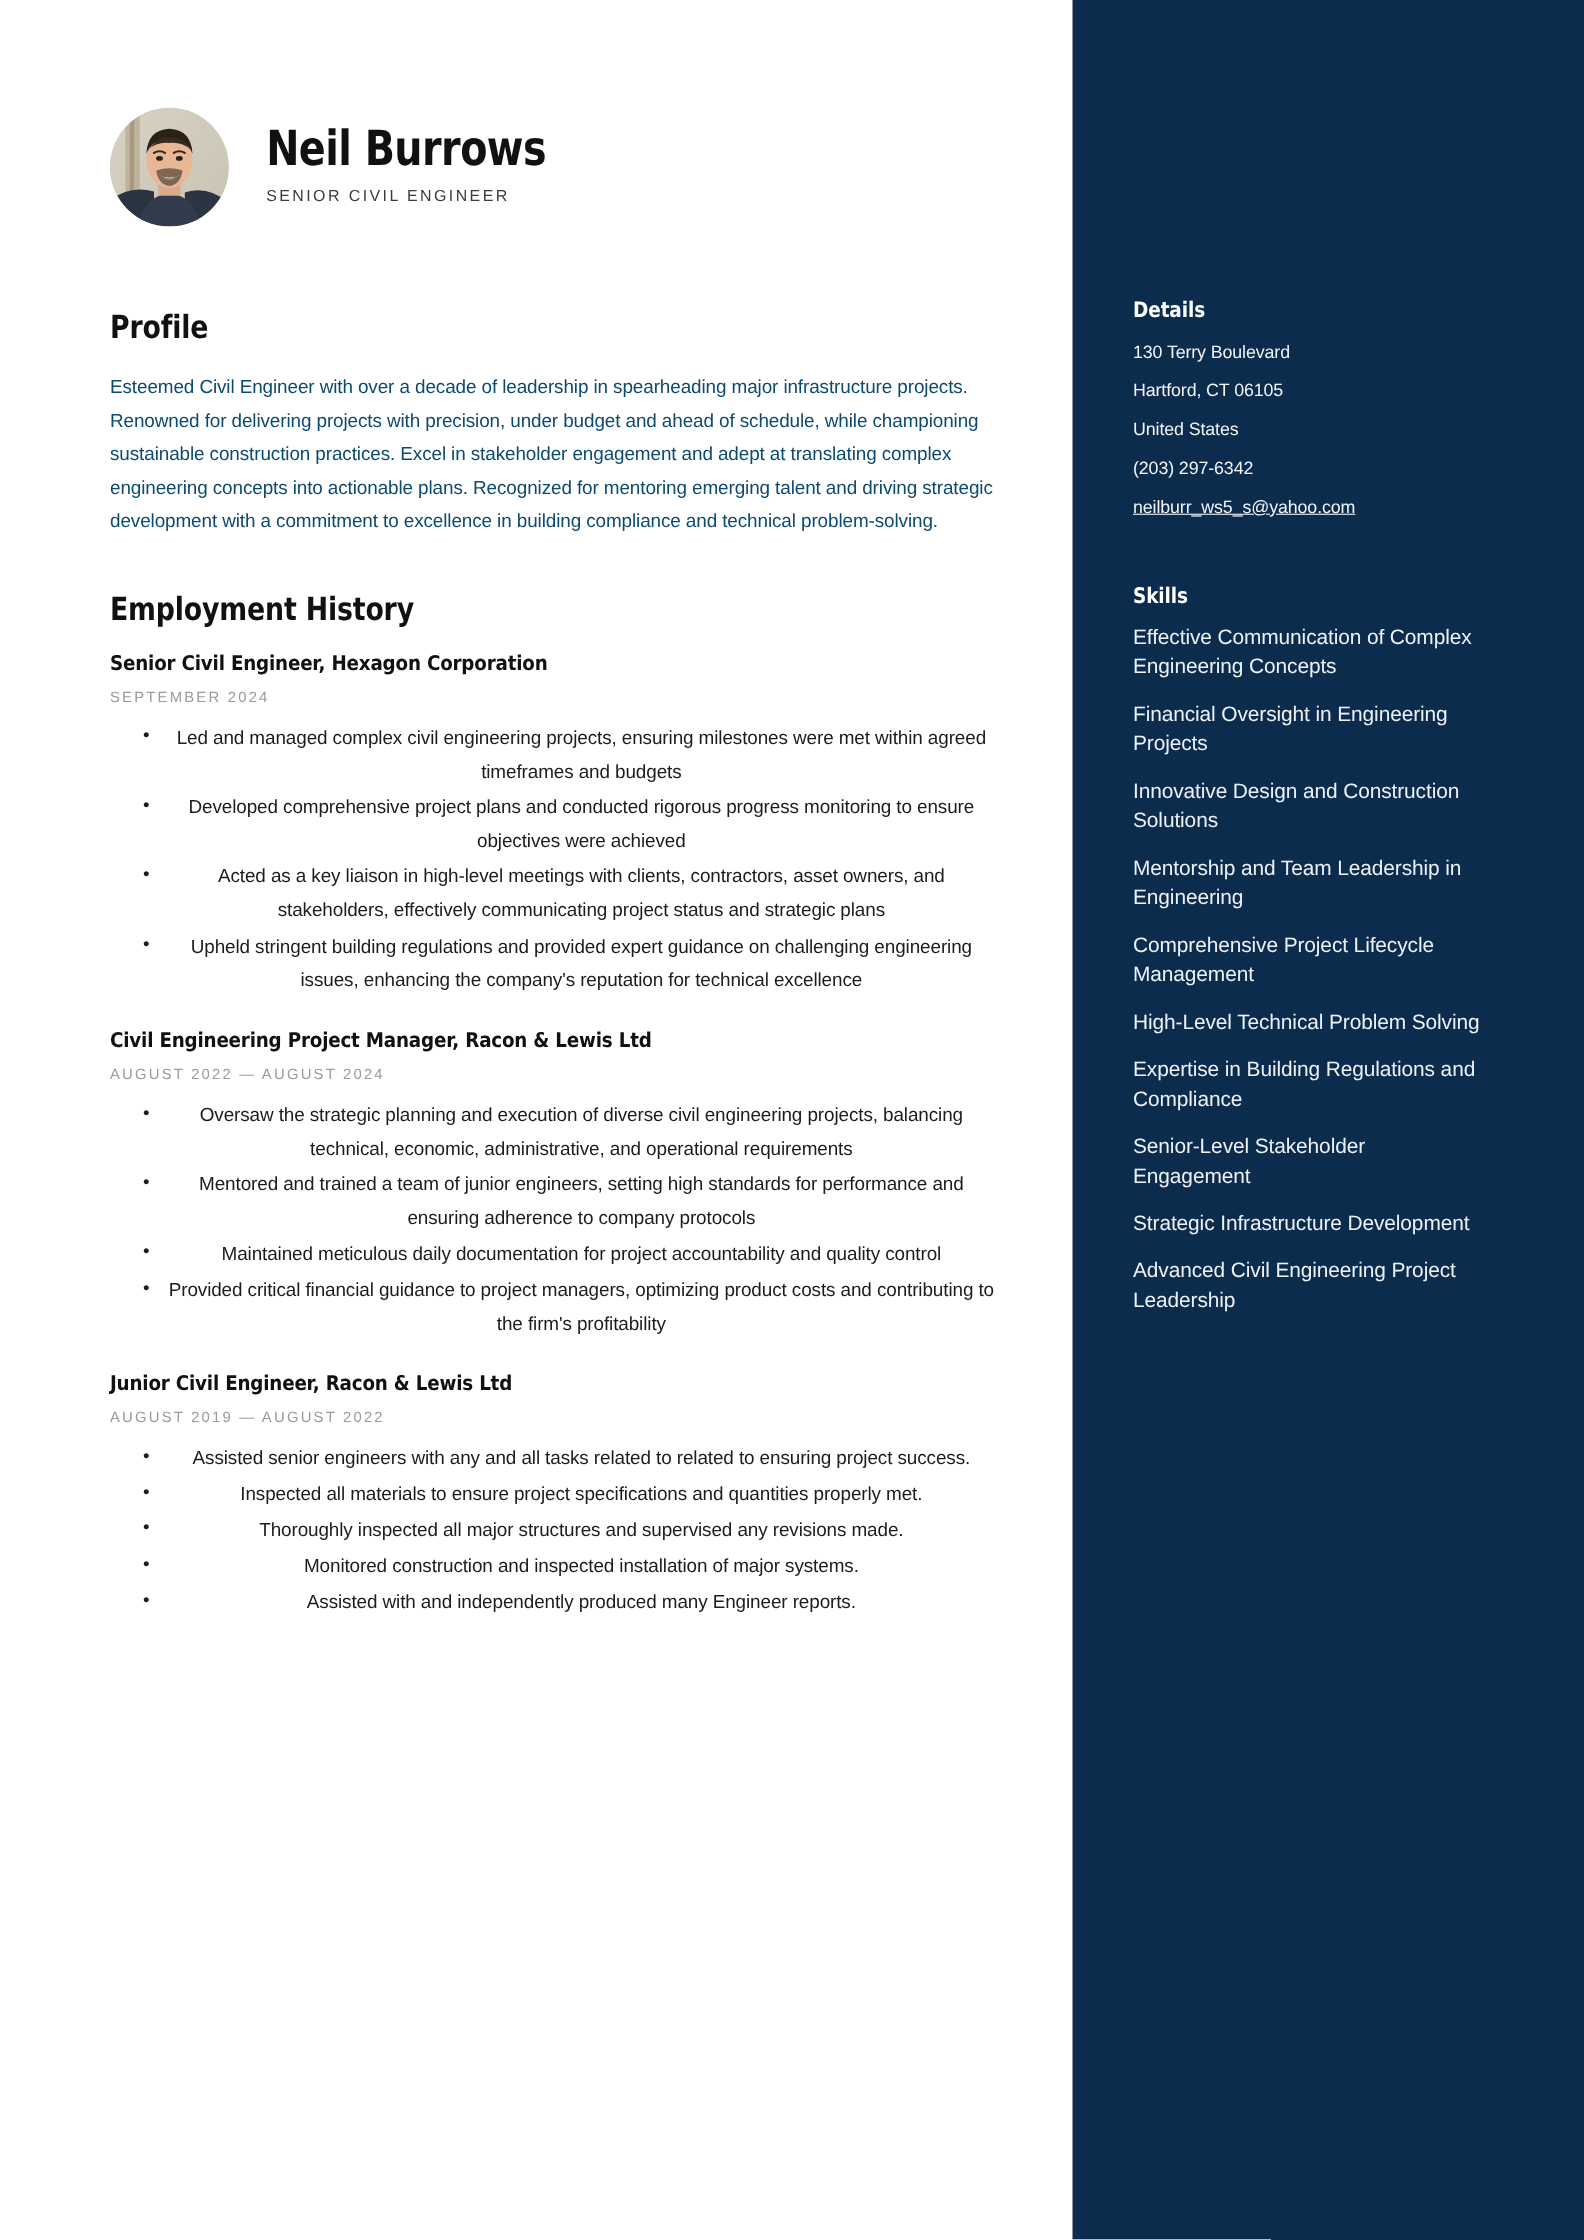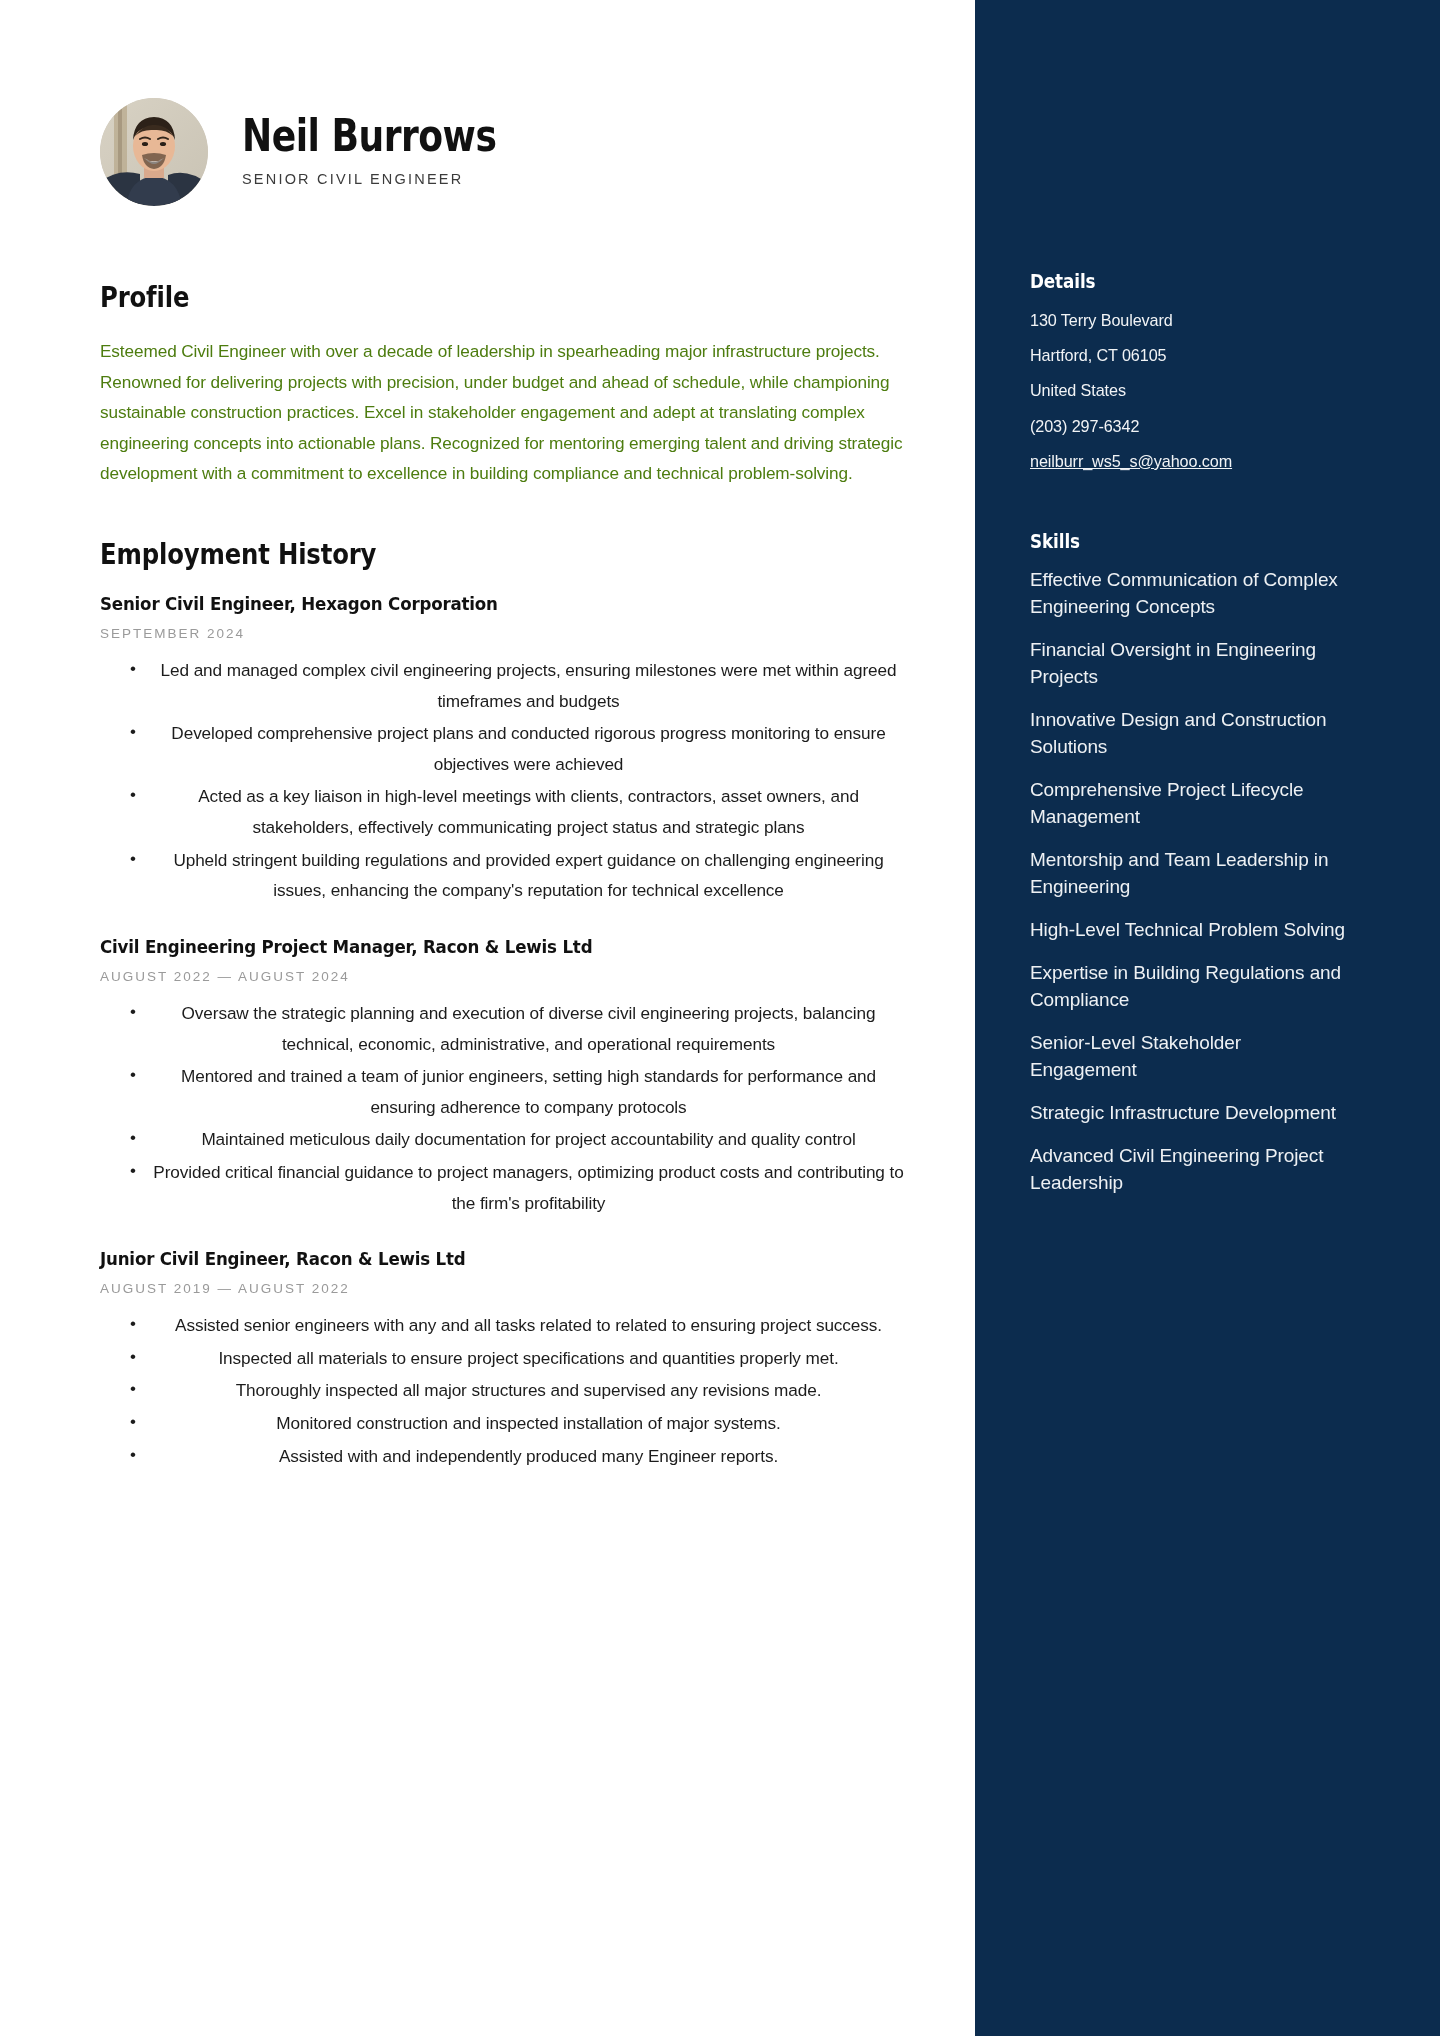--- a/index.html
+++ b/index.html
@@ -79,21 +79,21 @@
     margin: 0 0 22px 0;
     letter-spacing: -0.2px;
     transform: scaleX(0.84);
     transform-origin: left center;
     white-space: nowrap;
   }
 
   .profile-text {
     font-size: 17.2px;
     line-height: 1.78;
-    color: #4d7c0f;
+    color: #0c4a6e;
     margin: 0 0 48px 0;
     max-width: 810px;
     letter-spacing: -0.1px;
   }
 
   
   .emp-block { margin-bottom: 30px; }
   .emp-role {
     font-family: "DejaVu Sans", sans-serif;
     font-size: 18.5px;
@@ -280,22 +280,22 @@
       <p class="side-line">United States</p>
       <p class="side-line">(203) 297-6342</p>
       <a class="side-email" href="#">neilburr_ws5_s@yahoo.com</a>
     </div>
 
     <div class="skills-block">
       <h2 class="side-title">Skills</h2>
       <p class="skill-item">Effective Communication of Complex Engineering Concepts</p>
       <p class="skill-item">Financial Oversight in Engineering Projects</p>
       <p class="skill-item">Innovative Design and Construction Solutions</p>
+      <p class="skill-item">Mentorship and Team Leadership in Engineering</p>
       <p class="skill-item">Comprehensive Project Lifecycle Management</p>
-      <p class="skill-item">Mentorship and Team Leadership in Engineering</p>
       <p class="skill-item">High-Level Technical Problem Solving</p>
       <p class="skill-item">Expertise in Building Regulations and Compliance</p>
       <p class="skill-item">Senior-Level Stakeholder Engagement</p>
       <p class="skill-item">Strategic Infrastructure Development</p>
       <p class="skill-item">Advanced Civil Engineering Project Leadership</p>
     </div>
 
   </div>
 </div>
 

